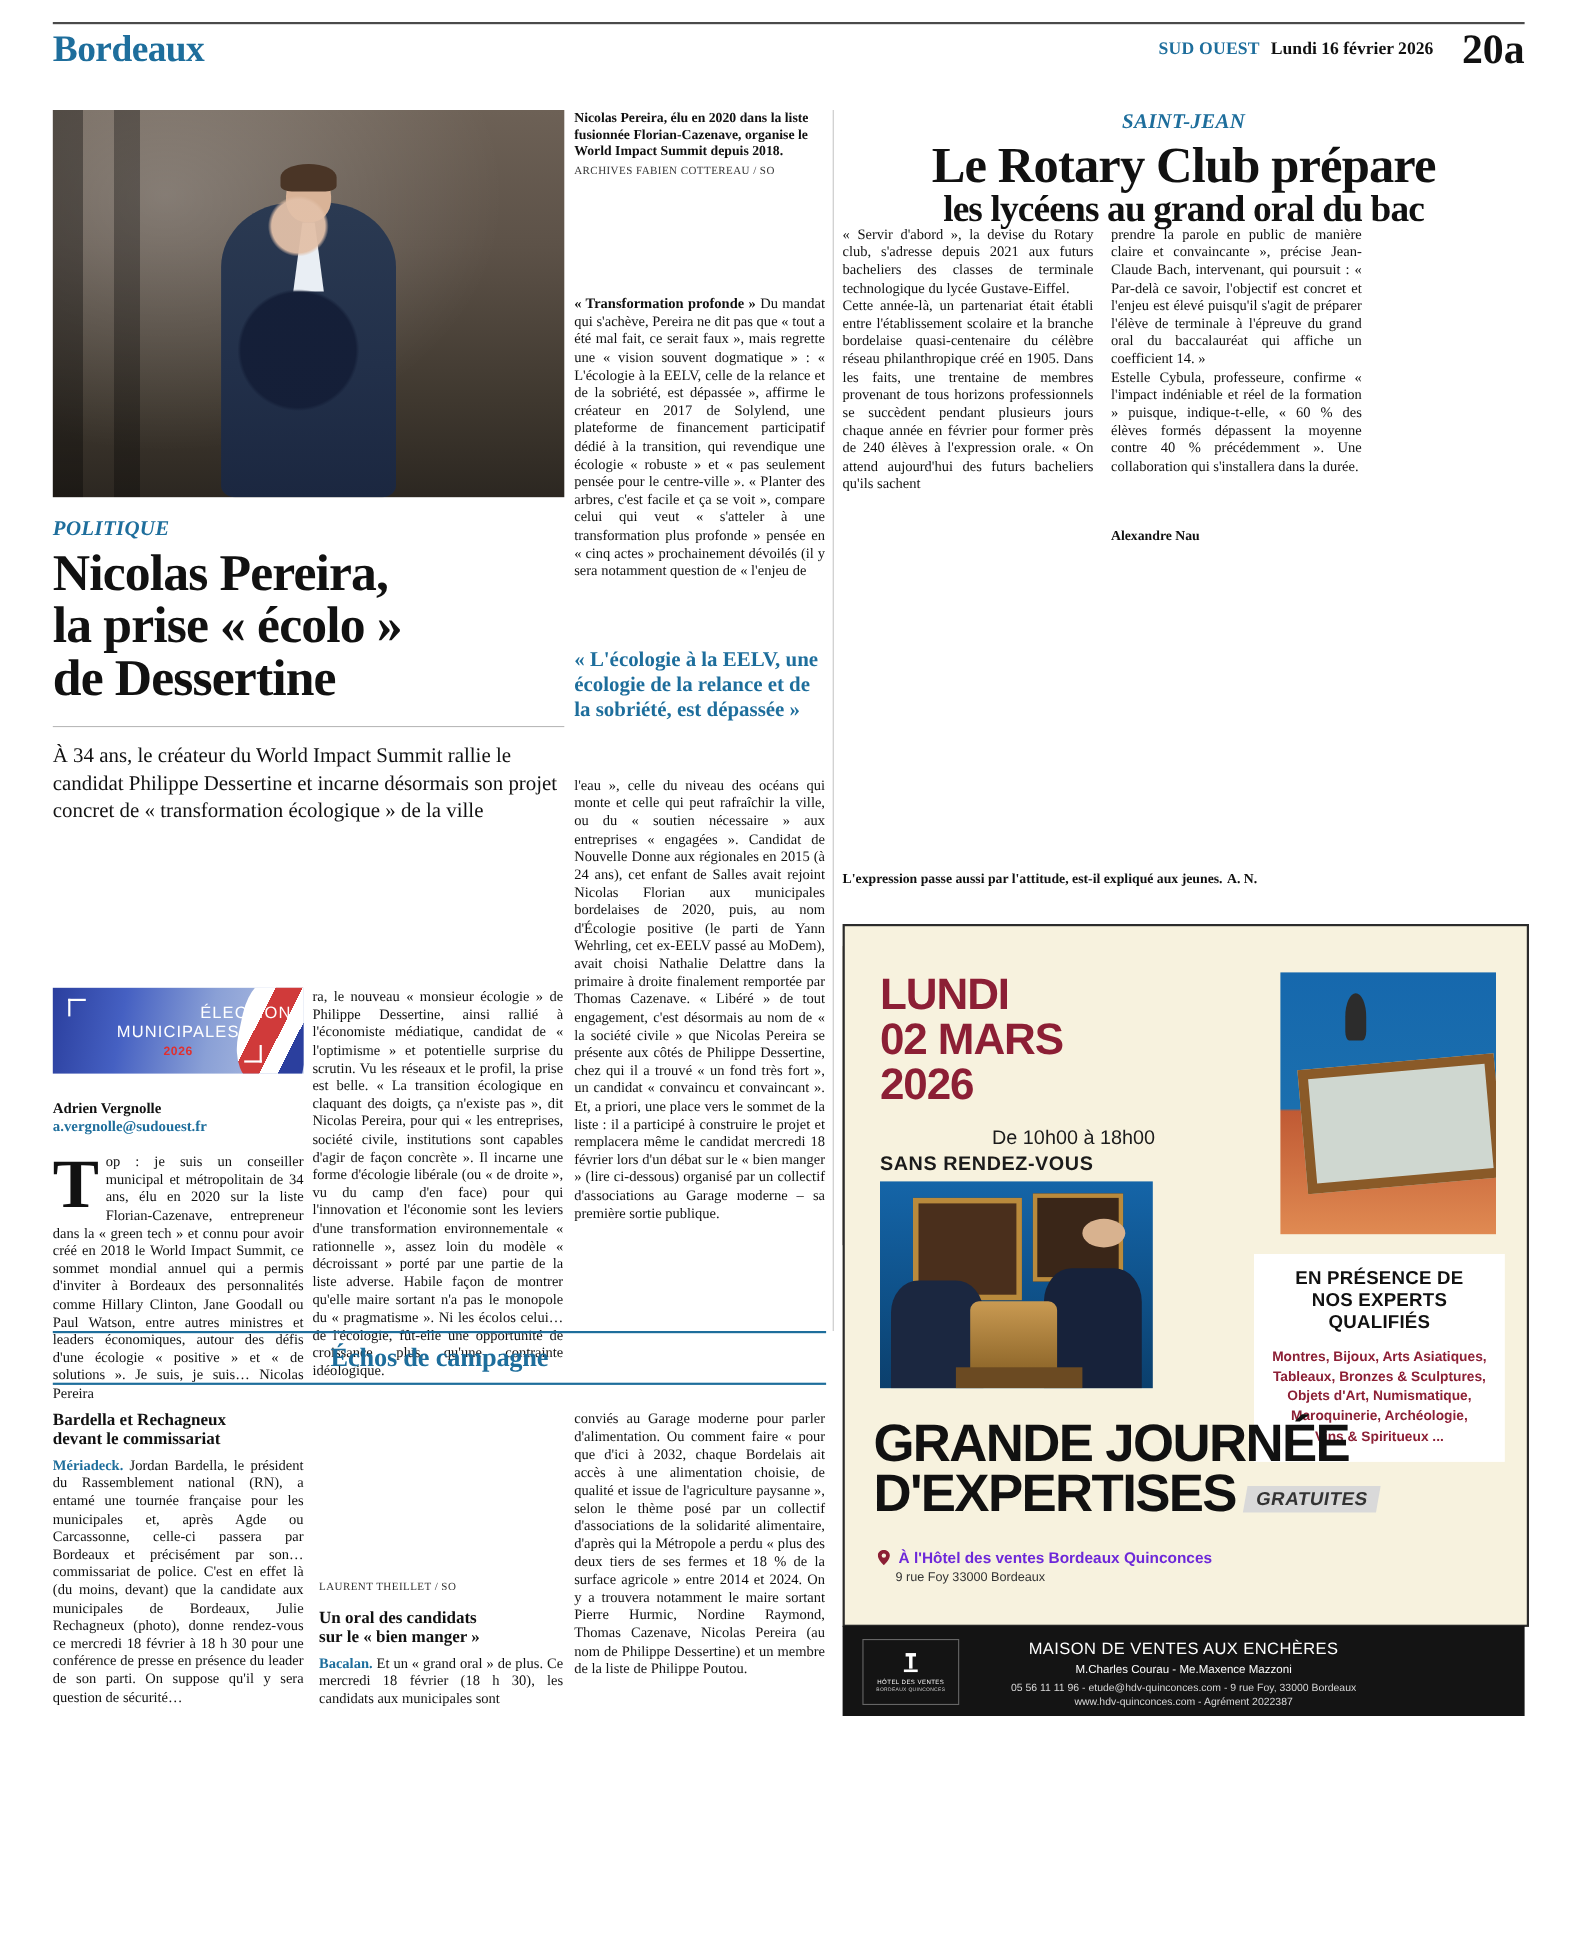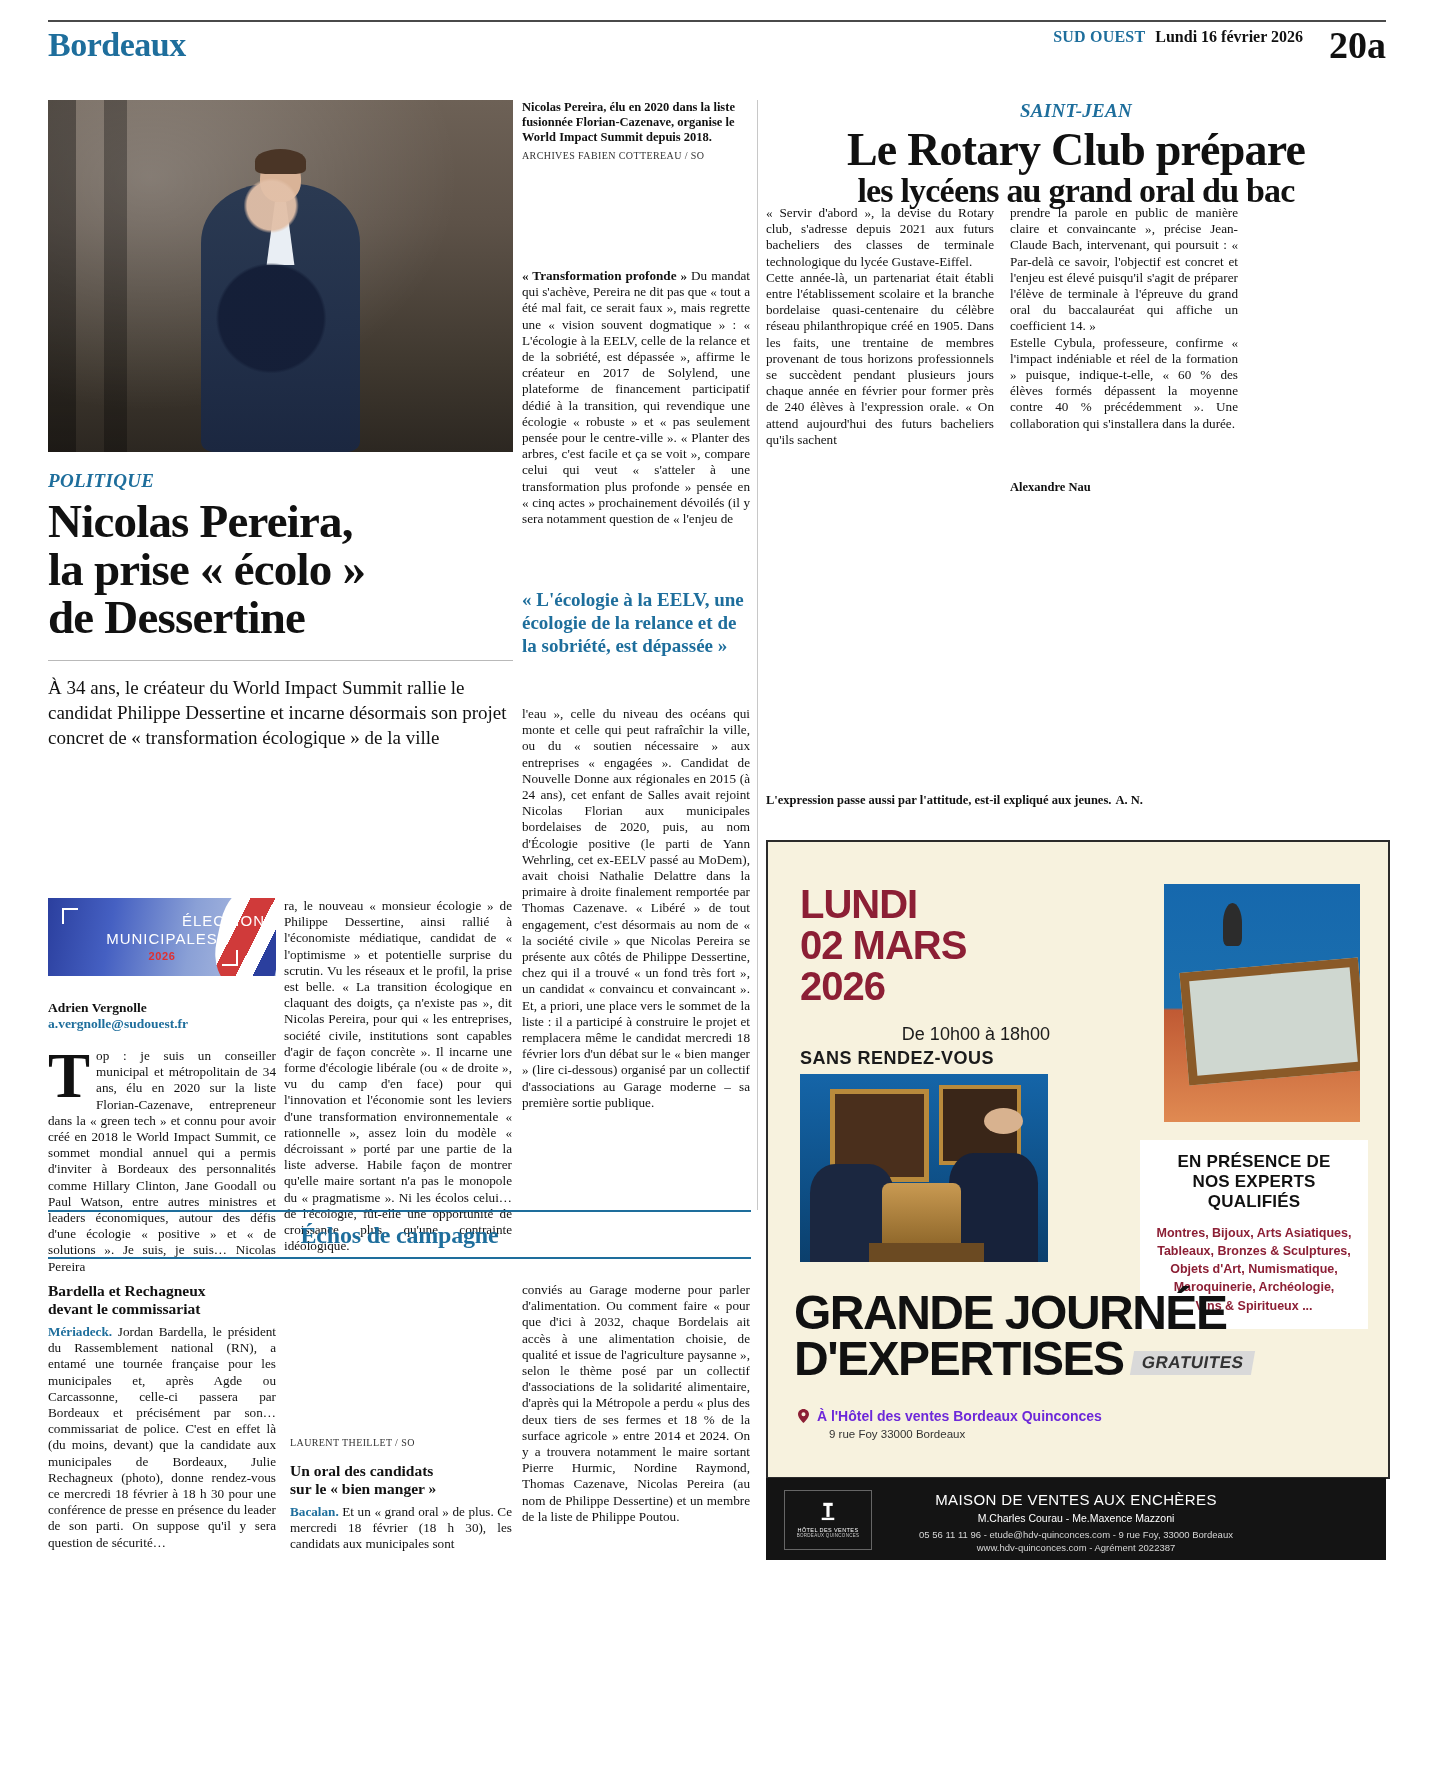--- a/index.html
+++ b/index.html
@@ -13,21 +13,21 @@
   .page{position:relative;width:1434px;height:1701px;overflow:hidden;}
 
   
   .masthead{position:absolute;left:48px;top:20px;width:1338px;}
   .masthead .rule-top{border-top:2px solid #4a4a4a;width:100%;}
   .masthead .row{display:flex;align-items:flex-end;justify-content:space-between;padding-top:6px;}
   .mh-section{
     font-family:"Liberation Serif", serif;
     font-weight:bold;font-size:34px;color:#1e6e9c;letter-spacing:-0.5px;line-height:1;
   }
-  .mh-right{display:flex;align-items:flex-start;gap:10px;}
+  .mh-right{display:flex;align-items:center;gap:10px;}
   .mh-brand{font-weight:bold;font-size:16px;color:#1e6e9c;letter-spacing:.2px;}
   .mh-date{font-weight:bold;font-size:16px;color:#111;}
   .mh-folio{font-weight:bold;font-size:38px;color:#111;line-height:.9;margin-left:16px;}
 
   
   .col{position:absolute;}
   .body-txt{font-size:13.2px;line-height:16.2px;text-align:justify;hyphens:auto;}
 
   .kicker{
     font-style:italic;font-weight:bold;font-size:19px;color:#1e6e9c;letter-spacing:.3px;
@@ -320,21 +320,21 @@
       </div>
     </div>
 
     <div style="position:absolute;left:30px;top:566px;width:572px;">
       <div class="ad-addr">
         <svg class="pin" viewBox="0 0 11 14">
             <path d="M5.5 0C2.5 0 0 2.3 0 5.2 0 9 5.5 14 5.5 14S11 9 11 5.2C11 2.3 8.5 0 5.5 0zm0 7.2a2 2 0 110-4 2 2 0 010 4z" fill="#8c1f35"></path>
           </svg>
         <span>À l'Hôtel des ventes Bordeaux Quinconces</span>
       </div>
-      <div class="ad-addr2" style="margin-top:4px;margin-left:31px;">9 rue Foy 33000 Bordeaux</div>
+      <div class="ad-addr2" style="margin-top:4px;margin-left:16px;">9 rue Foy 33000 Bordeaux</div>
     </div>
   </div>
 
   <div class="ad-foot" style="left:766px;top:1478px;width:620px;height:82px;">
     <div style="position:absolute;left:18px;top:12px;width:86px;height:58px;border:1px solid #666;display:flex;flex-direction:column;align-items:center;justify-content:center;">
       <svg viewBox="0 0 28 28" width="22" height="22">
         <rect x="12" y="3" width="4" height="16" fill="#fff"></rect>
         <rect x="6" y="20" width="16" height="3" fill="#fff"></rect>
         <rect x="8" y="1" width="12" height="4" fill="#fff"></rect>
       </svg>

